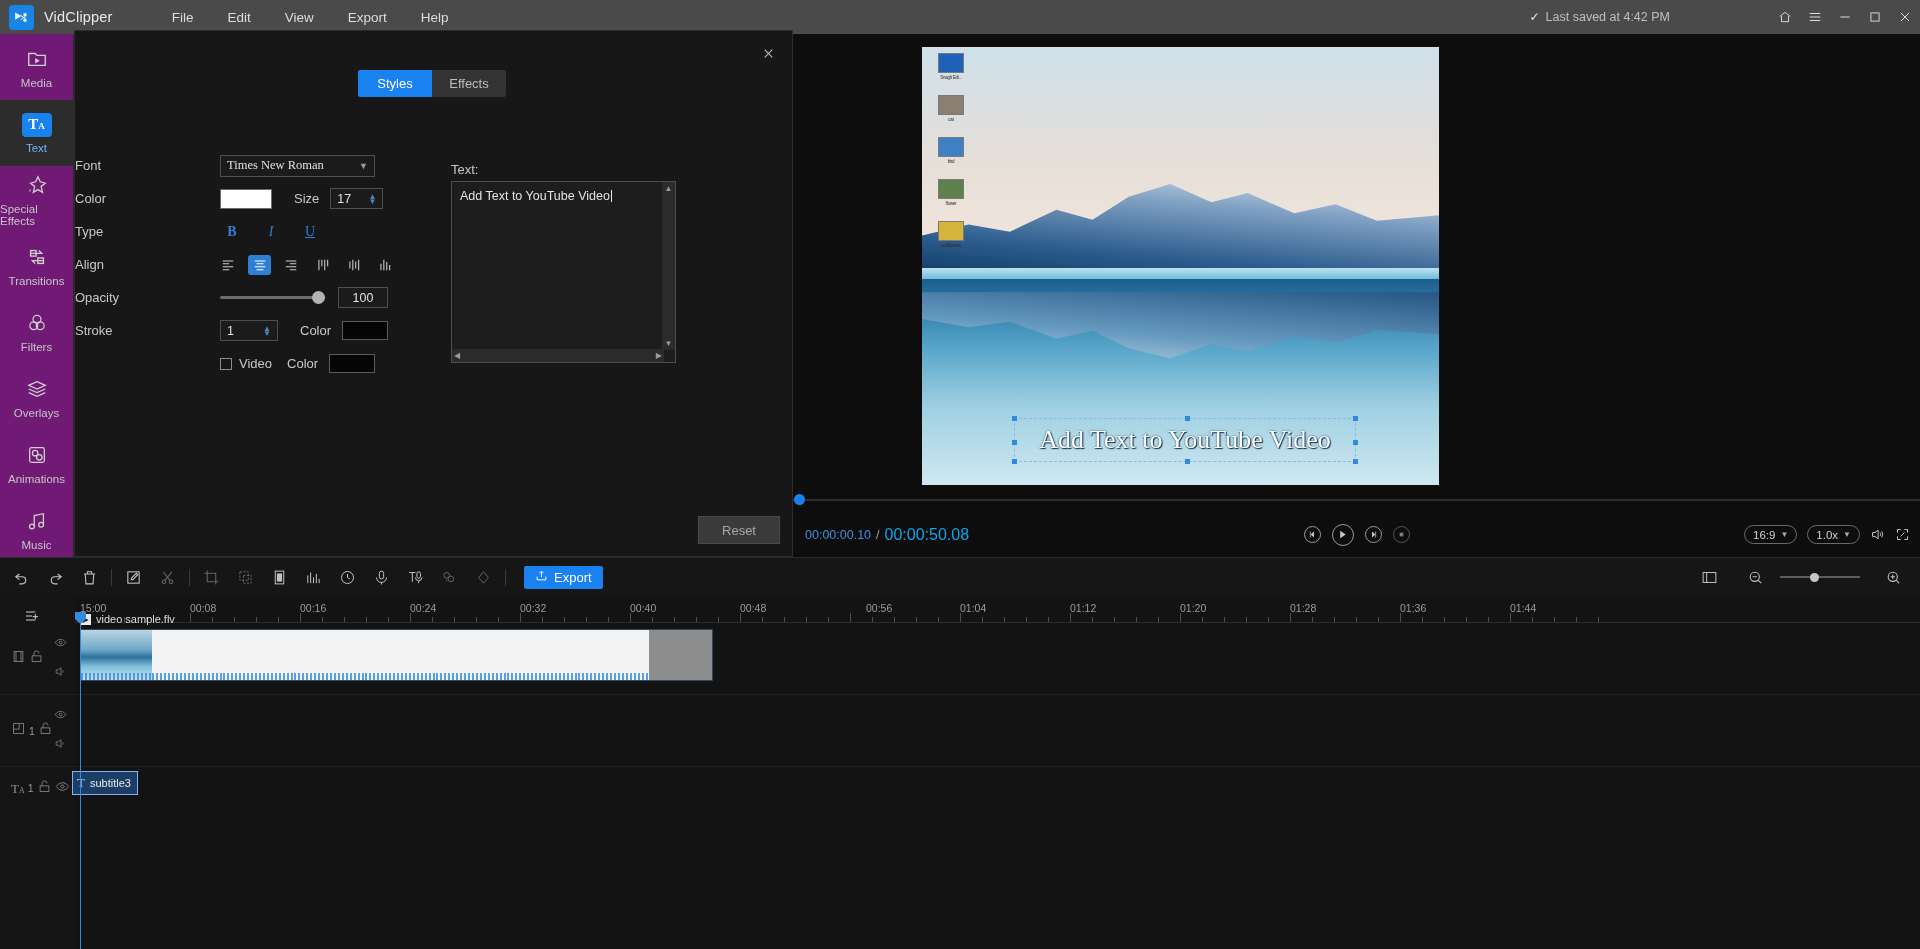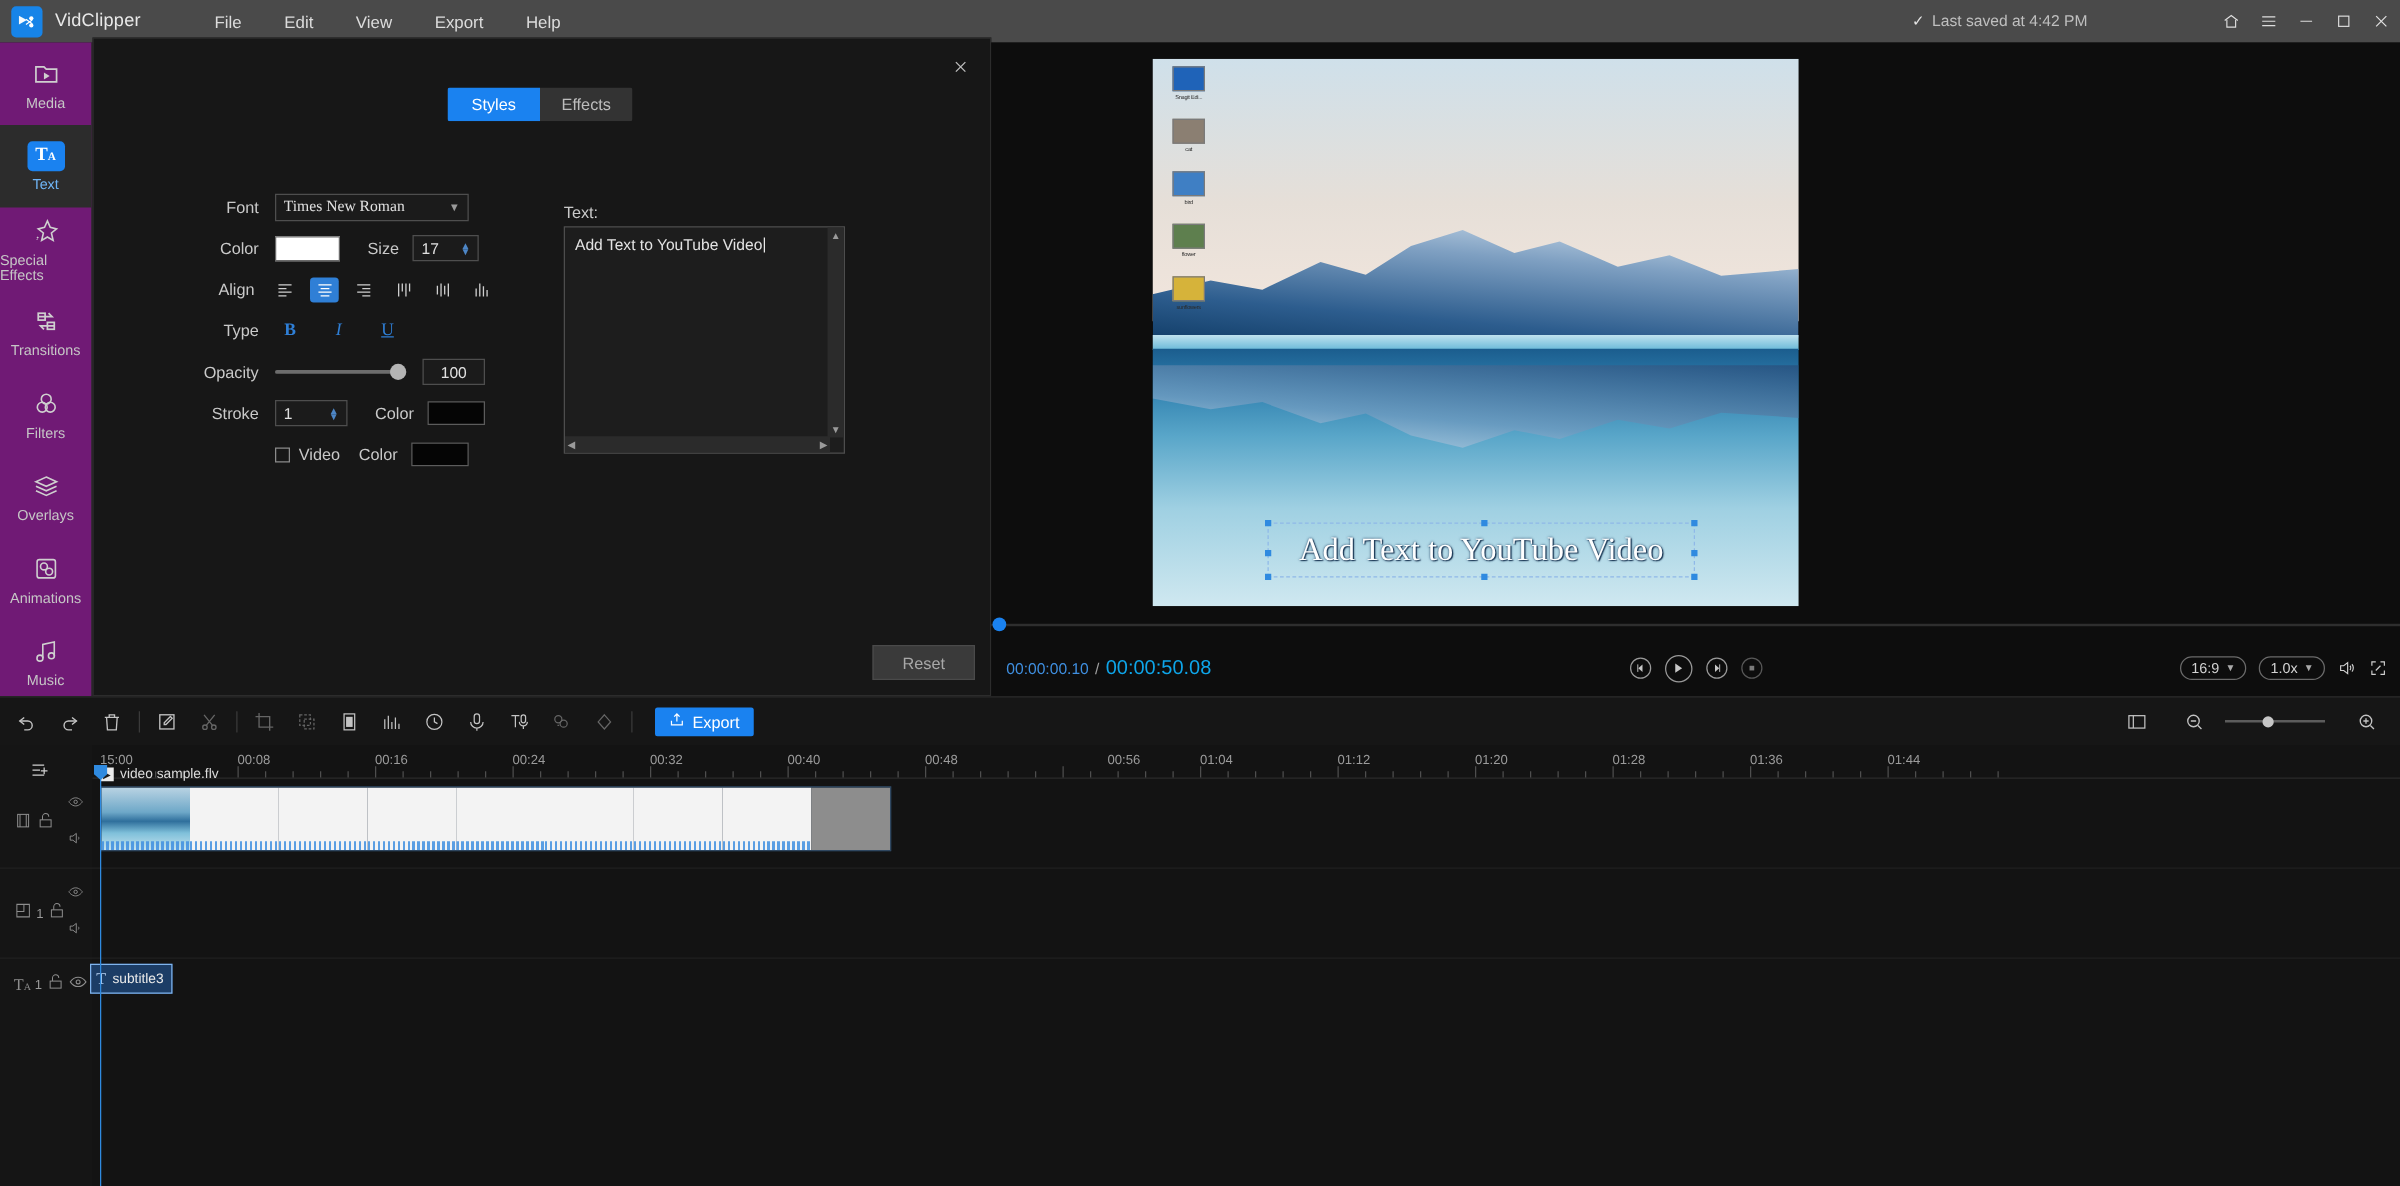--- a/index.html
+++ b/index.html
@@ -76,21 +76,21 @@
   .tab{
     width:74px; height:27px; display:flex; align-items:center; justify-content:center;
     font-size:13px; background:#333333; color:#bdbdbd;
   }
   .tab.active{ background:#1a82f0; color:#ffffff; }
 
   
   .form{ position:absolute; left:0; top:118px; width:330px; }
   .row{ display:flex; align-items:center; height:33px; margin-bottom:0; }
   .row .lbl{
-    width:145px; text-align:right; padding-right:13px; font-size:13px; color:#c9c9c9;
+    width:145px; text-align:left; padding-right:13px; font-size:13px; color:#c9c9c9;
   }
   .sel{
     width:155px; height:22px; background:#1b1b1b; border:1px solid #4e4e4e;
     display:flex; align-items:center; padding:0 6px; font-size:12.5px;
     color:#e0e0e0; font-family:"Liberation Serif", serif;
   }
   .sel .caret{ margin-left:auto; color:#9a9a9a; font-size:9px; }
   .swatch-white{ width:52px; height:20px; background:#ffffff; border:1px solid #6a6a6a; }
   .swatch-black{ width:46px; height:19px; background:#050505; border:1px solid #5c5c5c; }
   .sub-lbl{ font-size:13px; color:#c9c9c9; margin-left:22px; margin-right:11px; }
@@ -504,20 +504,27 @@
         <div class="numbox">
           <span>17</span>
           <span class="spin">
               <span>▲</span>
               <span>▼</span>
             </span>
         </div>
       </div>
 
       <div class="row">
+        <div class="lbl">Type</div>
+        <div class="tbtn b">B</div>
+        <div class="tbtn i">I</div>
+        <div class="tbtn u">U</div>
+      </div>
+
+      <div class="row">
         <div class="lbl">Align</div>
         <div class="abtn">
           <svg viewBox="0 0 24 24" stroke="currentColor" stroke-width="1.8">
               <path d="M3 5h18M3 10h11M3 15h18M3 20h11"></path>
             </svg>
         </div>
         <div class="abtn active">
           <svg viewBox="0 0 24 24" stroke="currentColor" stroke-width="1.8">
               <path d="M3 5h18M6 10h12M3 15h18M6 20h12"></path>
             </svg>
@@ -535,27 +542,20 @@
         <div class="abtn">
           <svg viewBox="0 0 24 24" stroke="currentColor" stroke-width="1.8">
               <path d="M5 6v12M10 3v18M15 6v12M20 3v18"></path>
             </svg>
         </div>
         <div class="abtn">
           <svg viewBox="0 0 24 24" stroke="currentColor" stroke-width="1.8">
               <path d="M5 10v11M10 3v18M15 7v14M20 12v9"></path>
             </svg>
         </div>
-      </div>
-
-      <div class="row">
-        <div class="lbl">Type</div>
-        <div class="tbtn b">B</div>
-        <div class="tbtn i">I</div>
-        <div class="tbtn u">U</div>
       </div>
 
       <div class="row">
         <div class="lbl">Opacity</div>
         <div class="slider">
           <div class="strack"></div>
           <div class="sknob" id="op-knob" style="left: 92px;"></div>
         </div>
         <div class="valbox">100</div>
       </div>
@@ -875,21 +875,21 @@
         <div class="tick min" style="left: 578px;"></div>
         <div class="tick min" style="left: 600px;"></div>
         <div class="tick min" style="left: 622px;"></div>
         <div class="tick min" style="left: 644px;"></div>
         <div class="tick-lbl" style="left: 666px;">00:48</div>
         <div class="tick maj" style="left: 666px;"></div>
         <div class="tick min" style="left: 688px;"></div>
         <div class="tick min" style="left: 710px;"></div>
         <div class="tick min" style="left: 732px;"></div>
         <div class="tick min" style="left: 754px;"></div>
-        <div class="tick-lbl" style="left: 812px;">00:56</div>
+        <div class="tick-lbl" style="left: 792px;">00:56</div>
         <div class="tick maj" style="left: 776px;"></div>
         <div class="tick min" style="left: 798px;"></div>
         <div class="tick min" style="left: 820px;"></div>
         <div class="tick min" style="left: 842px;"></div>
         <div class="tick min" style="left: 864px;"></div>
         <div class="tick-lbl" style="left: 886px;">01:04</div>
         <div class="tick maj" style="left: 886px;"></div>
         <div class="tick min" style="left: 908px;"></div>
         <div class="tick min" style="left: 930px;"></div>
         <div class="tick min" style="left: 952px;"></div>

